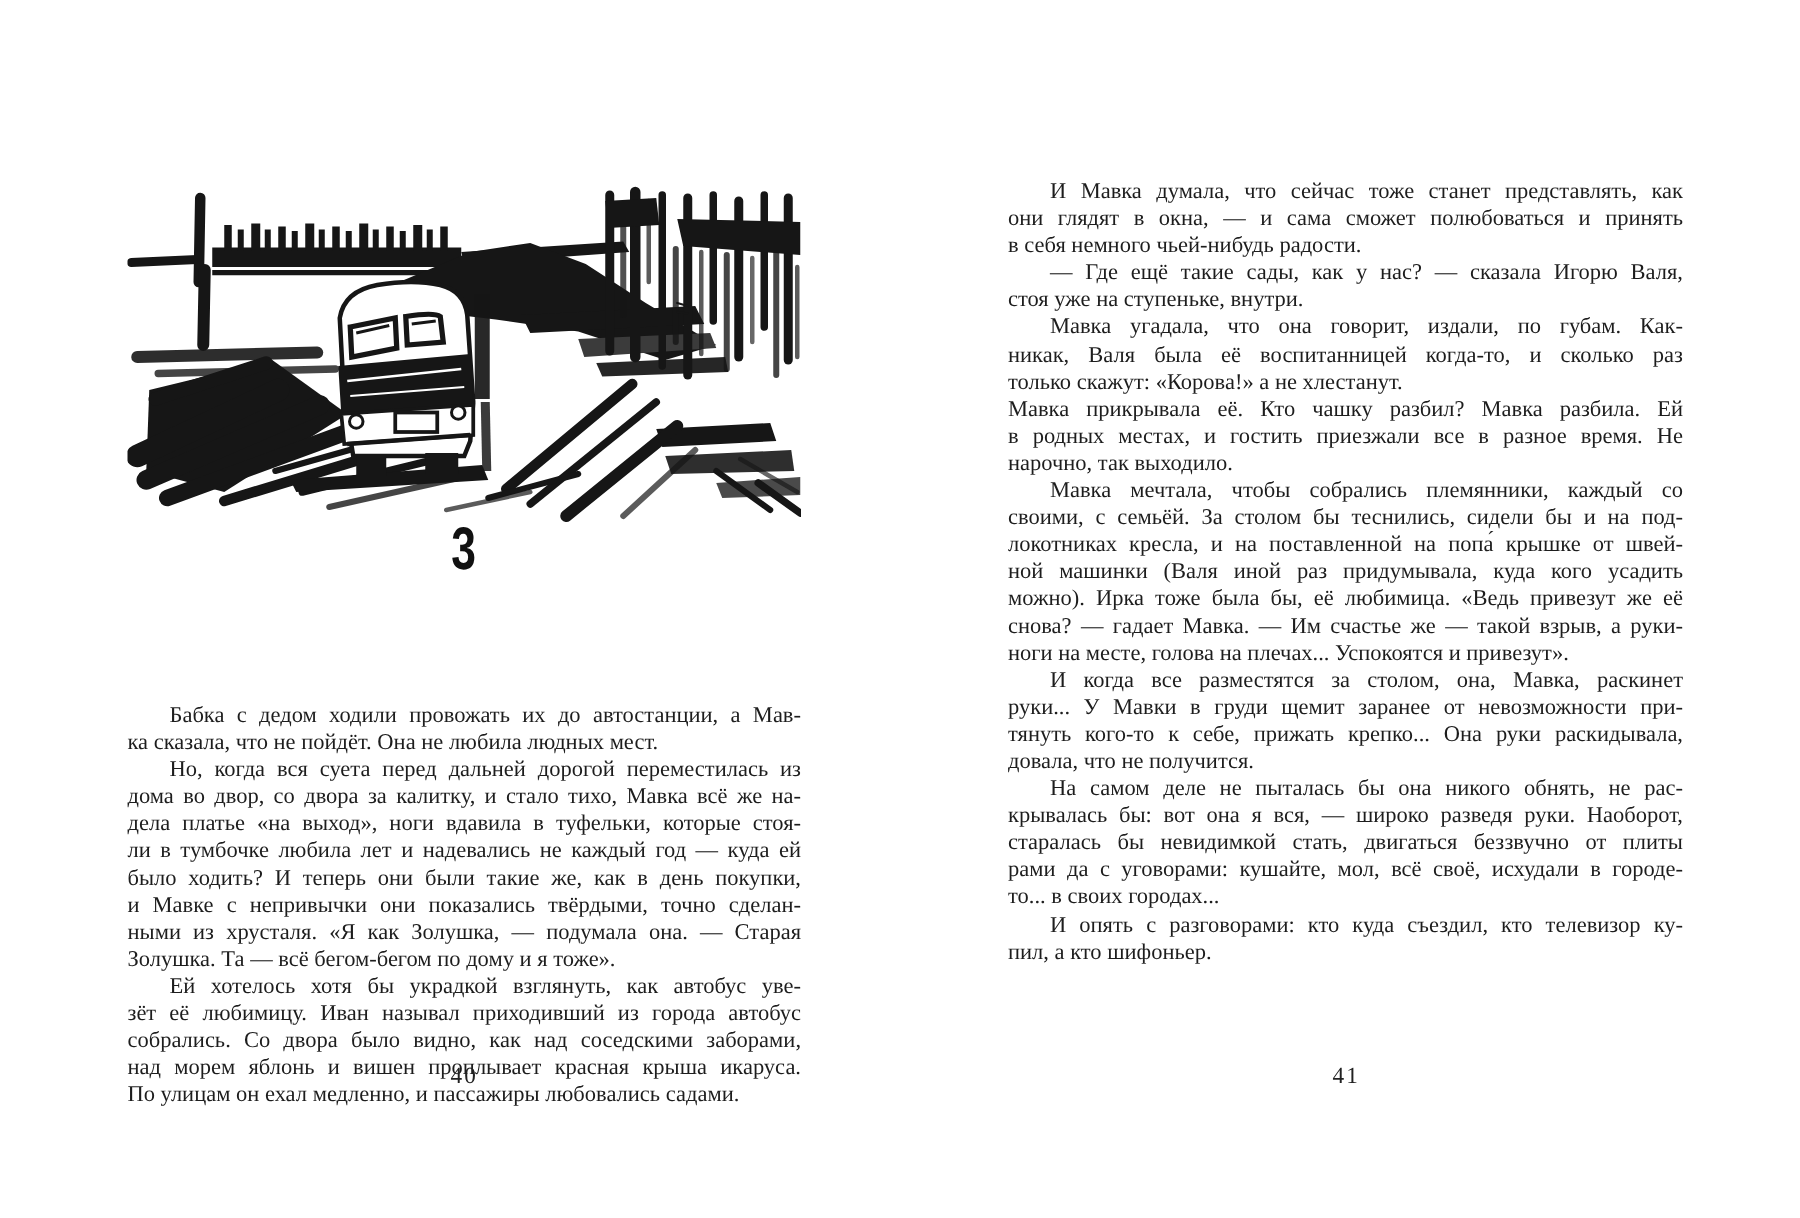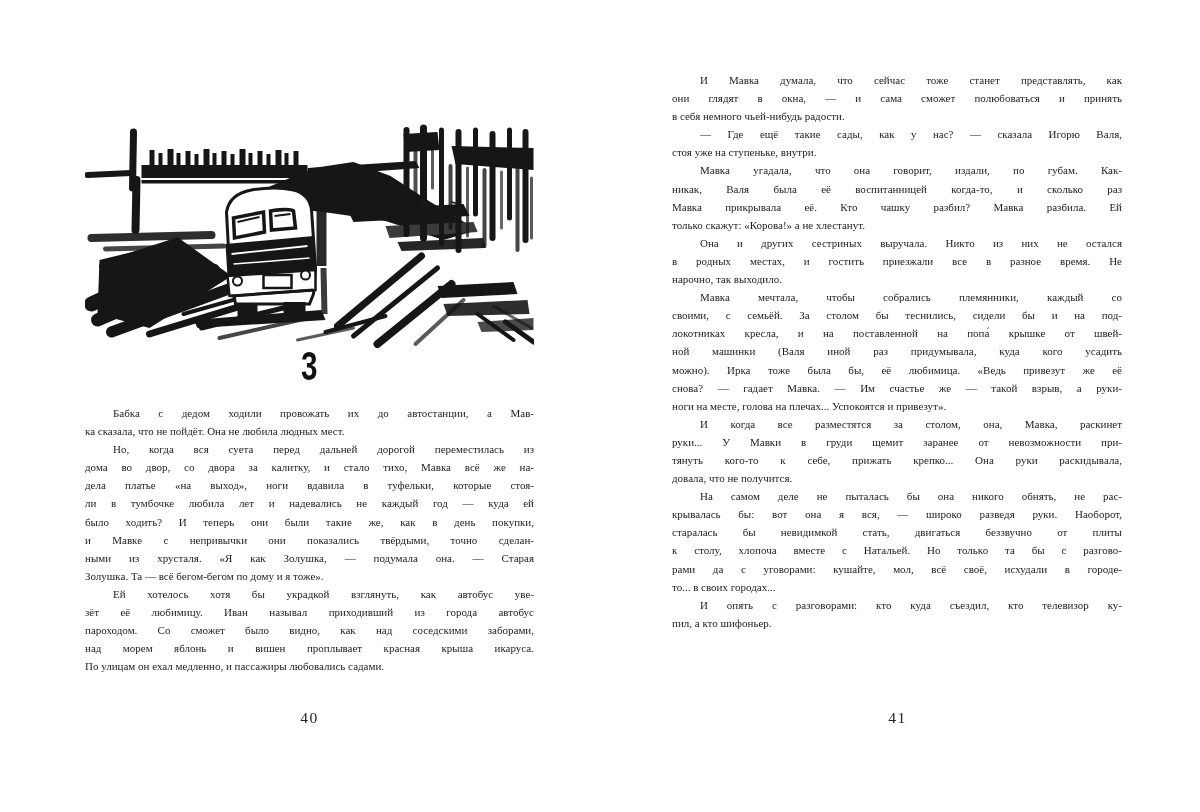--- a/index.html
+++ b/index.html
@@ -6,22 +6,22 @@
   .spread{
     position:relative;width:1200px;height:812px;background:#ffffff;overflow:hidden;
     font-family:"Liberation Serif", serif;color:#1d1d1d;
   }
   .illustration{position:absolute;left:85px;top:118px;width:449px;height:230px;}
   .chapter-number{
     position:absolute;left:85px;top:344px;width:449px;text-align:center;
     font-family:"Liberation Sans", sans-serif;font-weight:700;font-size:40px;color:#111;
   }
   .chapter-number span{display:inline-block;transform:scaleX(0.74);}
-  .text-block{position:absolute;font-size:11px;line-height:18.1px;}
-  .text-left{left:85px;top:404px;width:449px;}
+  .text-block{position:absolute;font-size:15px;line-height:18.1px;margin-top:48px;}
+  .text-left{left:85px;top:420px;width:449px;}
   .text-right{left:672px;top:71px;width:450px;}
   .para .line{text-align:justify;text-align-last:justify;}
   .para .line.last{text-align-last:left;font-family:Liberation Serif, serif;}
   .para .line.first{text-indent:28px;}
   .page-number{position:absolute;top:709px;width:449px;text-align:center;font-size:15.5px;letter-spacing:1.5px;color:#222;}
   .page-number.pn-left{left:85px;}
   .page-number.pn-right{left:673px;}
 </style>
 </head>
 <body>
@@ -158,21 +158,21 @@
           <div class="line">дела платье «на выход», ноги вдавила в туфельки, которые стоя-</div>
           <div class="line">ли в тумбочке любила лет и надевались не каждый год — куда ей</div>
           <div class="line">было ходить? И теперь они были такие же, как в день покупки,</div>
           <div class="line">и Мавке с непривычки они показались твёрдыми, точно сделан-</div>
           <div class="line">ными из хрусталя. «Я как Золушка, — подумала она. — Старая</div>
           <div class="line last">Золушка. Та — всё бегом-бегом по дому и я тоже».</div>
         </div>
         <div class="para">
           <div class="line first">Ей хотелось хотя бы украдкой взглянуть, как автобус уве-</div>
           <div class="line">зёт её любимицу. Иван называл приходивший из города автобус</div>
-          <div class="line">пароходом. Со сможет было видно, как над соседскими заборами,</div>
+          <div class="line">собрались. Со двора было видно, как над соседскими заборами,</div>
           <div class="line">над морем яблонь и вишен проплывает красная крыша икаруса.</div>
           <div class="line last">По улицам он ехал медленно, и пассажиры любовались садами.</div>
         </div>
       </div>
 
     <div class="page-number pn-left">40</div>
   </div>
 
   <div>
     <div class="text-block text-right">
@@ -181,25 +181,24 @@
           <div class="line">они глядят в окна, — и сама сможет полюбоваться и принять</div>
           <div class="line last">в себя немного чьей-нибудь радости.</div>
         </div>
         <div class="para">
           <div class="line first">— Где ещё такие сады, как у нас? — сказала Игорю Валя,</div>
           <div class="line last">стоя уже на ступеньке, внутри.</div>
         </div>
         <div class="para">
           <div class="line first">Мавка угадала, что она говорит, издали, по губам. Как-</div>
           <div class="line">никак, Валя была её воспитанницей когда-то, и сколько раз</div>
+          <div class="line last">только скажут: «Корова!» а не хлестанут.</div>
           <div class="line">Мавка прикрывала её. Кто чашку разбил? Мавка разбила. Ей</div>
-          <div class="line last">только скажут: «Корова!» а не хлестанут.</div>
-        </div>
-        <div class="para">
-          <div class="line first">Она и других сестриных выручала. Никто из них не остался</div>
+        </div>
+        <div class="para">
           <div class="line">в родных местах, и гостить приезжали все в разное время. Не</div>
           <div class="line last">нарочно, так выходило.</div>
         </div>
         <div class="para">
           <div class="line first">Мавка мечтала, чтобы собрались племянники, каждый со</div>
           <div class="line">своими, с семьёй. За столом бы теснились, сидели бы и на под-</div>
           <div class="line">локотниках кресла, и на поставленной на попа́ крышке от швей-</div>
           <div class="line">ной машинки (Валя иной раз придумывала, куда кого усадить</div>
           <div class="line">можно). Ирка тоже была бы, её любимица. «Ведь привезут же её</div>
           <div class="line">снова? — гадает Мавка. — Им счастье же — такой взрыв, а руки-</div>
@@ -208,21 +207,20 @@
         <div class="para">
           <div class="line first">И когда все разместятся за столом, она, Мавка, раскинет</div>
           <div class="line">руки... У Мавки в груди щемит заранее от невозможности при-</div>
           <div class="line">тянуть кого-то к себе, прижать крепко... Она руки раскидывала,</div>
           <div class="line last">довала, что не получится.</div>
         </div>
         <div class="para">
           <div class="line first">На самом деле не пыталась бы она никого обнять, не рас-</div>
           <div class="line">крывалась бы: вот она я вся, — широко разведя руки. Наоборот,</div>
           <div class="line">старалась бы невидимкой стать, двигаться беззвучно от плиты</div>
-          <div class="line">к столу, хлопоча вместе с Натальей. Но только та бы с разгово-</div>
           <div class="line">рами да с уговорами: кушайте, мол, всё своё, исхудали в городе-</div>
           <div class="line last">то... в своих городах...</div>
         </div>
         <div class="para">
           <div class="line first">И опять с разговорами: кто куда съездил, кто телевизор ку-</div>
           <div class="line last">пил, а кто шифоньер.</div>
         </div>
       </div>
 
     <div class="page-number pn-right">41</div>

